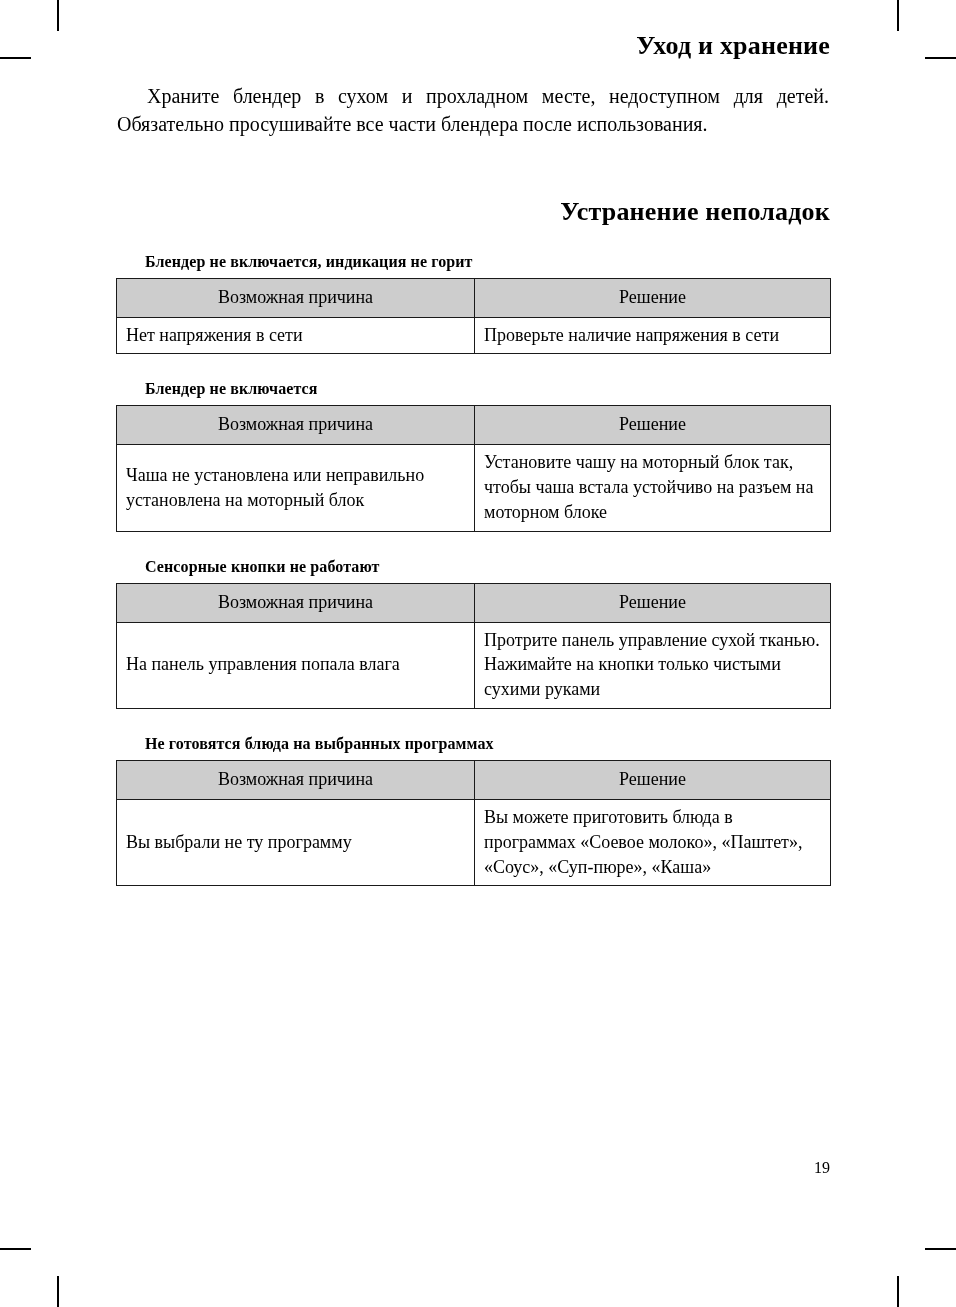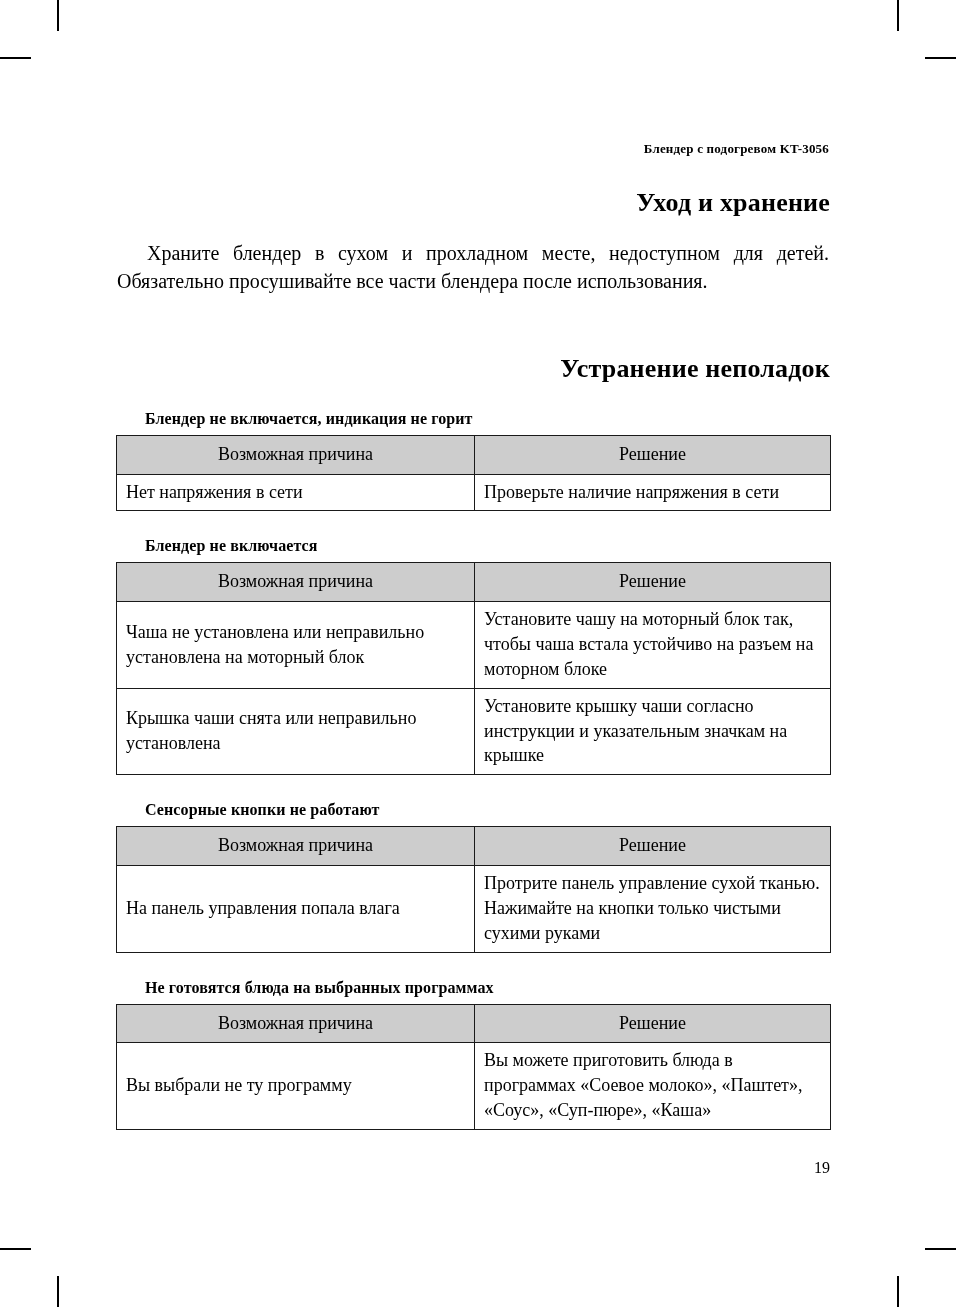--- a/index.html
+++ b/index.html
@@ -128,21 +128,20 @@
   <div class="crop crop-h crop-tl-h"></div>
   <div class="crop crop-v crop-tr-v"></div>
   <div class="crop crop-h crop-tr-h"></div>
   <div class="crop crop-v crop-bl-v"></div>
   <div class="crop crop-h crop-bl-h"></div>
   <div class="crop crop-v crop-br-v"></div>
   <div class="crop crop-h crop-br-h"></div>
 
   <div class="content">
 
-    <div class="running-head">Блендер с подогревом KT-3056</div>
 
     <h1 class="section-title">Уход и хранение</h1>
 
     <p class="body-text">Храните блендер в сухом и прохладном месте, недоступном для детей. Обязательно просушивайте все части блендера после использования.</p>
 
     <h1 class="section-title second">Устранение неполадок</h1>
 
     <h2 class="sub-head">Блендер не включается, индикация не горит</h2>
     <table class="tshoot">
       <colgroup>
@@ -173,24 +172,20 @@
         <tr>
           <th>Возможная причина</th>
           <th>Решение</th>
         </tr>
       </thead>
       <tbody>
         <tr>
           <td class="cause">Чаша не установлена или неправильно установлена на моторный блок</td>
           <td class="fix">Установите чашу на моторный блок так, чтобы чаша встала устойчиво на разъем на моторном блоке</td>
         </tr>
-        <tr>
-          <td class="cause">Крышка чаши снята или неправильно установлена</td>
-          <td class="fix">Установите крышку чаши согласно инструкции и указательным значкам на крышке</td>
-        </tr>
       </tbody>
     </table>
 
     <h2 class="sub-head">Сенсорные кнопки не работают</h2>
     <table class="tshoot">
       <colgroup>
           <col class="c1">
           <col class="c2">
         </colgroup>
       <thead>

